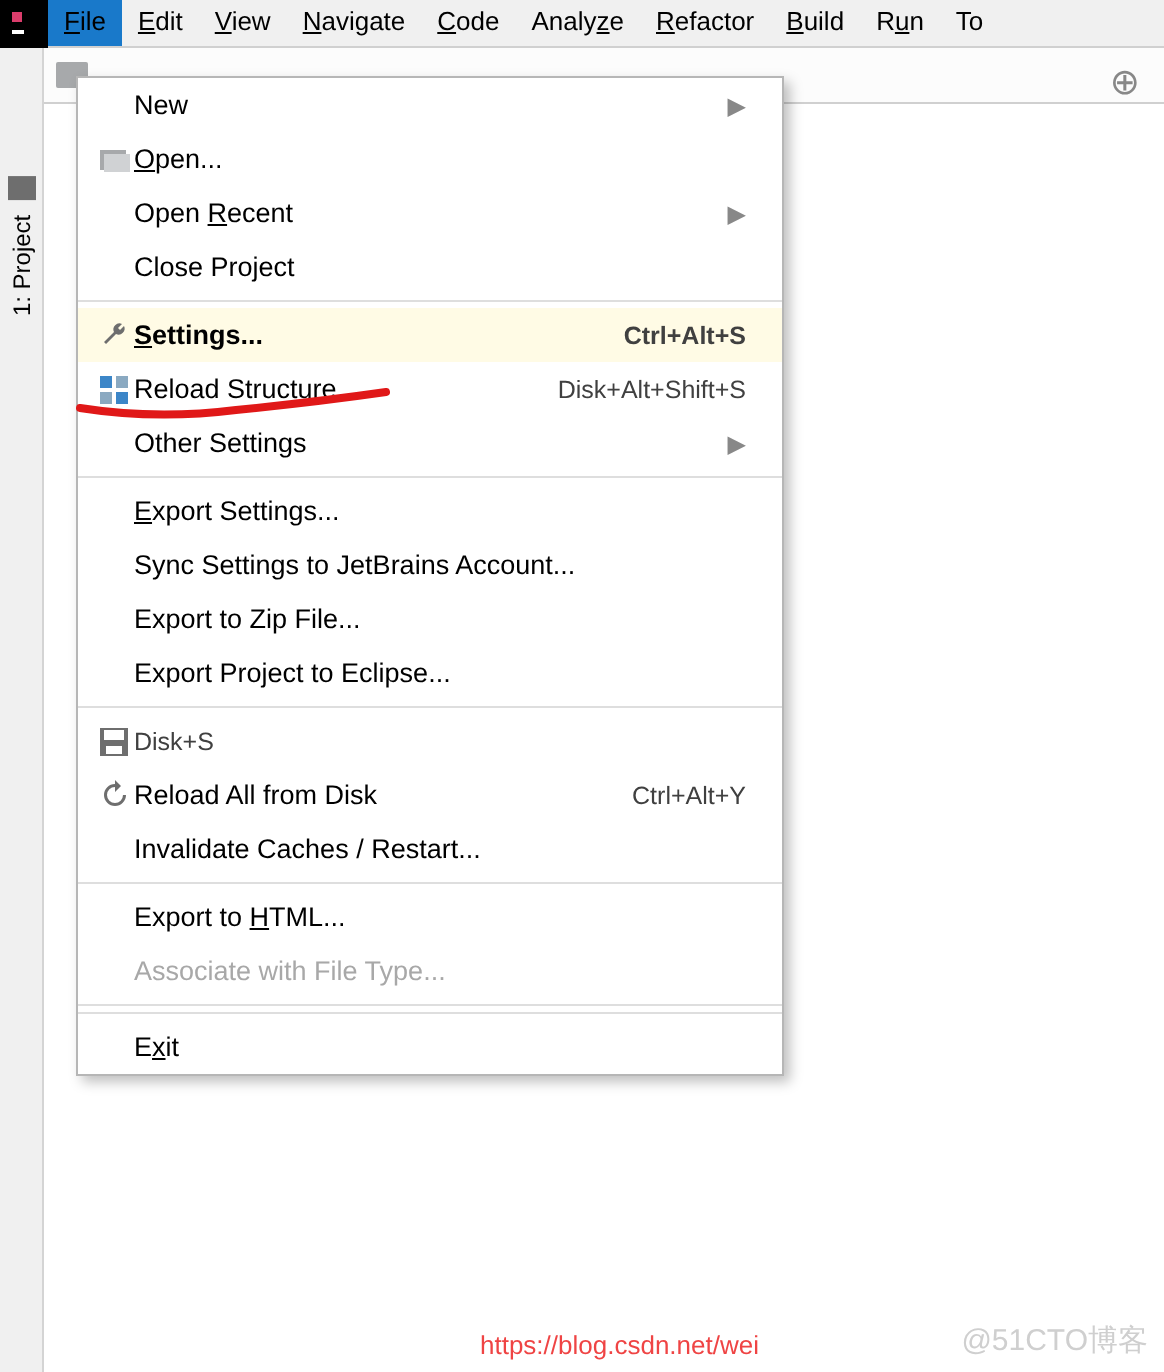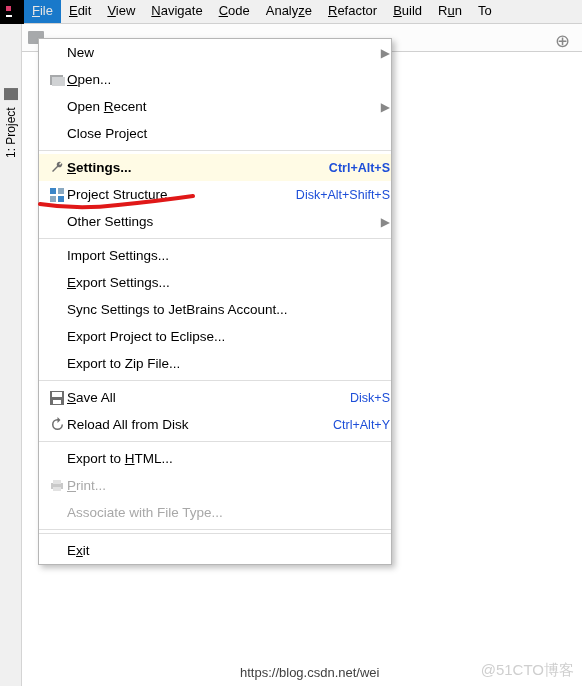--- a/index.html
+++ b/index.html
@@ -1,40 +1,40 @@
 <!DOCTYPE html>
 <html><head>
 <meta charset="utf-8">
 <style>
   * { box-sizing: border-box; margin: 0; padding: 0; font-family: "Segoe UI", Arial, sans-serif; }
   body { width: 582px; height: 686px; background: #fff; overflow: hidden; position: relative; font-size: 13px; color: #000; }
   .topbar { height: 24px; background: #f0f0f0; border-bottom: 1px solid #d0d0d0; display: flex; align-items: stretch; }
   .app-icon { width: 24px; height: 24px; background: #000; display: flex; align-items: center; justify-content: center; }
   .menu-bar { display: flex; align-items: stretch; }
   .menu-item { padding: 3px 8px 0 8px; cursor: default; }
-  .menu-item.active { background: #1979ca; color: #e5e5e5; }
+  .menu-item.active { background: #1979ca; color: #000000; }
   .menu-item u { text-decoration: underline; }
   .left-strip { position: absolute; left: 0; top: 24px; bottom: 0; width: 22px; background: #f0f0f0; border-right: 1px solid #d4d4d4; }
   .project-tab { position: absolute; left: 2px; top: 60px; writing-mode: vertical-rl; transform: rotate(180deg); font-size: 12px; padding: 4px 2px; text-align: center; }
   .project-tab .projicon { width: 14px; height: 12px; background: #6e6e6e; display: inline-block; margin-top: 4px; }
   .toolbar { position: absolute; left: 22px; top: 24px; right: 0; height: 28px; border-bottom: 1px solid #d0d0d0; background: #fcfcfc; display:flex; align-items:center; padding-left:6px; }
   .folder-icon { width: 16px; height: 13px; background:#a7a9ab; border-radius:1px; position:relative; }
   .collapse-icon { position:absolute; right:12px; top:30px; color:#888; font-size:18px; }
   .dropdown { position: absolute; top: 38px; left: 38px; width: 354px; background: #fff; border: 1px solid #b6b6b6; box-shadow: 3px 3px 6px rgba(0,0,0,0.25); font-size: 13.5px; }
-  .dropdown .row { display: flex; align-items: center; height: 27px; padding: 0 1px 0 8px; cursor: default; }
+  .dropdown .row { display: flex; align-items: center; height: 27px; padding: 0 18px 0 8px; cursor: default; }
   .dropdown .row .ico { width: 20px; display:flex; align-items:center; justify-content:center; }
   .dropdown .row .label { flex: 1; }
-  .dropdown .row .shortcut { color: #1d4ed8; font-size: 12.5px; }
+  .dropdown .row .shortcut { color: #404040; font-size: 12.5px; }
   .dropdown .row .arrow { color: #888; font-size: 12px; margin-left: 6px; }
   .dropdown .row.disabled { color: #a8a8a8; }
   .dropdown .row.hl { background: #fffbe5; font-weight: bold; }
   .dropdown hr { border: none; border-top: 1px solid #dedede; margin: 3px 0; }
   .redline { position:absolute; pointer-events:none; }
   .watermark { position:absolute; bottom:6px; right:8px; color:#cfcfcf; font-size:15px;margin-top:16px; }
-  .watermark2 { position:absolute; bottom:6px; left:240px; color:#404040; font-size:13px; white-space:nowrap; }
+  .watermark2 { position:absolute; bottom:6px; left:240px; color:#ef4444; font-size:13px; white-space:nowrap; }
   svg { display:block; }
 </style>
 </head>
 <body>
 
 <div class="topbar">
   <div class="app-icon">
     <svg width="16" height="16" viewBox="0 0 16 16">
         <rect width="16" height="16" fill="#000"></rect>
         <rect x="2" y="2" width="5" height="5" fill="#db3d6c"></rect>
@@ -103,85 +103,74 @@
   </div>
   <div class="row">
     <span class="ico">
         <svg width="14" height="14">
           <rect width="6" height="6" fill="#3c86c8"></rect>
           <rect x="8" width="6" height="6" fill="#8aa9c1"></rect>
           <rect y="8" width="6" height="6" fill="#8aa9c1"></rect>
           <rect x="8" y="8" width="6" height="6" fill="#3c86c8"></rect>
         </svg>
       </span>
-    <span class="label">Project Structure...</span>
+    <span class="label">Reload Structure...</span>
       <span class="shortcut">Disk+Alt+Shift+S</span>
   </div>
   <div class="row">
     <span class="ico"></span>
       <span class="label">Other Settings</span>
       <span class="arrow">▶</span>
   </div>
   <hr>
   <div class="row">
       <span class="ico"></span>
-      <span class="label">Import Settings...</span>
-    </div>
-  <div class="row">
-      <span class="ico"></span>
       <span class="label"><u>E</u>xport Settings...</span>
     </div>
   <div class="row">
       <span class="ico"></span>
       <span class="label">Sync Settings to JetBrains Account...</span>
     </div>
   <div class="row">
       <span class="ico"></span>
-      <span class="label">Export Project to Eclipse...</span>
+      <span class="label">Export to Zip File...</span>
     </div>
   <div class="row">
       <span class="ico"></span>
-      <span class="label">Export to Zip File...</span>
+      <span class="label">Export Project to Eclipse...</span>
     </div>
   <hr>
   <div class="row">
     <span class="ico">
         <svg width="14" height="14">
           <rect width="14" height="14" fill="#6e6e6e"></rect>
           <rect x="2" y="1" width="10" height="5" fill="#fff"></rect>
           <rect x="3" y="9" width="8" height="4" fill="#fff"></rect>
         </svg>
       </span>
-    <span class="label"><u>S</u>ave All</span>
       <span class="shortcut">Disk+S</span>
   </div>
   <div class="row">
     <span class="ico">
         <svg width="15" height="15" viewBox="0 0 15 15">
           <path d="M7.5 2A5.5 5.5 0 1 0 13 7.5h-1.5A4 4 0 1 1 7.5 3.5V6l3-3-3-3v2z" fill="#6e6e6e"></path>
         </svg>
       </span>
     <span class="label">Reload All from Disk</span>
       <span class="shortcut">Ctrl+Alt+Y</span>
   </div>
+  <div class="row">
+      <span class="ico"></span>
+      <span class="label">Invalidate Caches / Restart...</span>
+    </div>
   <hr>
   <div class="row">
       <span class="ico"></span>
       <span class="label">Export to <u>H</u>TML...</span>
     </div>
-  <div class="row disabled">
-    <span class="ico">
-        <svg width="14" height="13">
-          <rect x="1" y="4" width="12" height="6" fill="#c9c9c9"></rect>
-          <rect x="3" y="1" width="8" height="4" fill="#e2e2e2"></rect>
-          <rect x="3" y="8" width="8" height="4" fill="#e2e2e2"></rect>
-        </svg>
-      </span>
-    <span class="label"><u>P</u>rint...</span>
-  </div>
   <div class="row disabled">
       <span class="ico"></span>
       <span class="label">Associate with File Type...</span>
     </div>
   <hr>
   <hr>
   <div class="row">
       <span class="ico"></span>
       <span class="label">E<u>x</u>it</span>
     </div>

